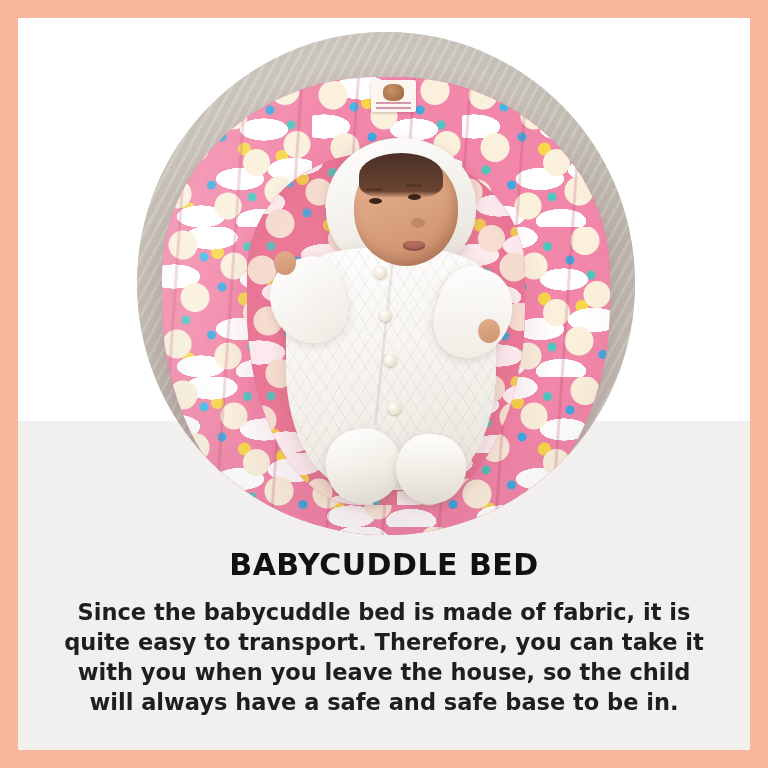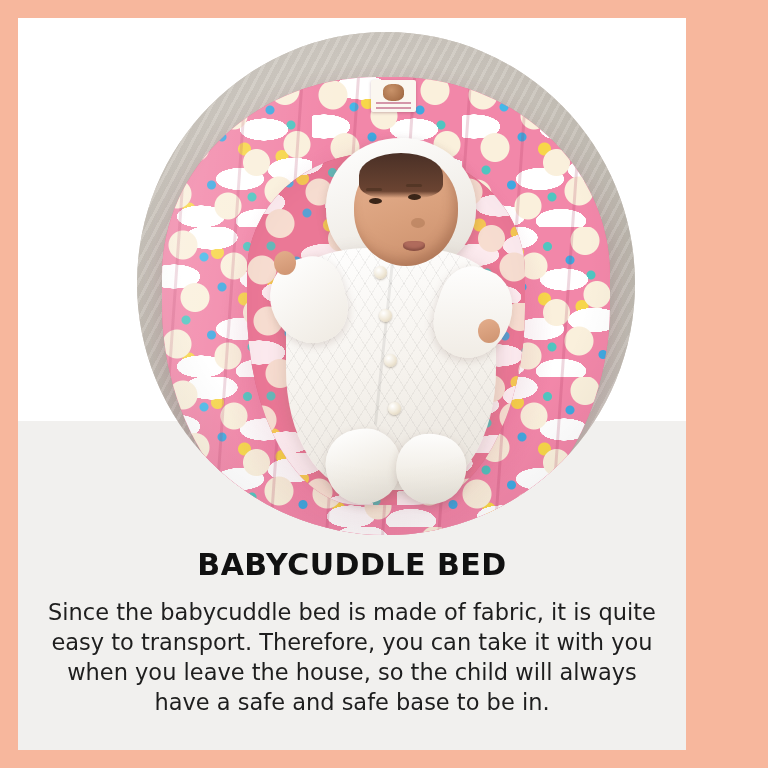--- a/index.html
+++ b/index.html
@@ -18,21 +18,21 @@
     width: 768px;
     height: 768px;
     box-sizing: border-box;
     overflow: hidden;
     background: #F7B79D;          
   }
   .inner {
     position: absolute;
     left: 18px;
     top: 18px;
-    width: 668px;
+    width: 732px;
     height: 732px;
     background: #ef4444;
     overflow: hidden;
   }
 
   
   .bg-top {
     position: absolute;
     left: 0; top: 0;
     width: 100%;
@@ -371,21 +371,21 @@
     font-size: 30px;
     font-weight: 700;
     letter-spacing: .5px;
     color: #111111;
     line-height: 1.1;
   }
   .body-text {
     margin: 17px;
     font-family: "DejaVu Sans", "Liberation Sans", sans-serif;
     font-size: 22.5px;
-    font-weight: 400;
+    font-weight: 700;
     line-height: 1.33;
     color: #1E1E1E;
     max-width: 660px;
     margin-left: auto;
     margin-right: auto;
   }
 </style>
 </head>
 <body>
 

